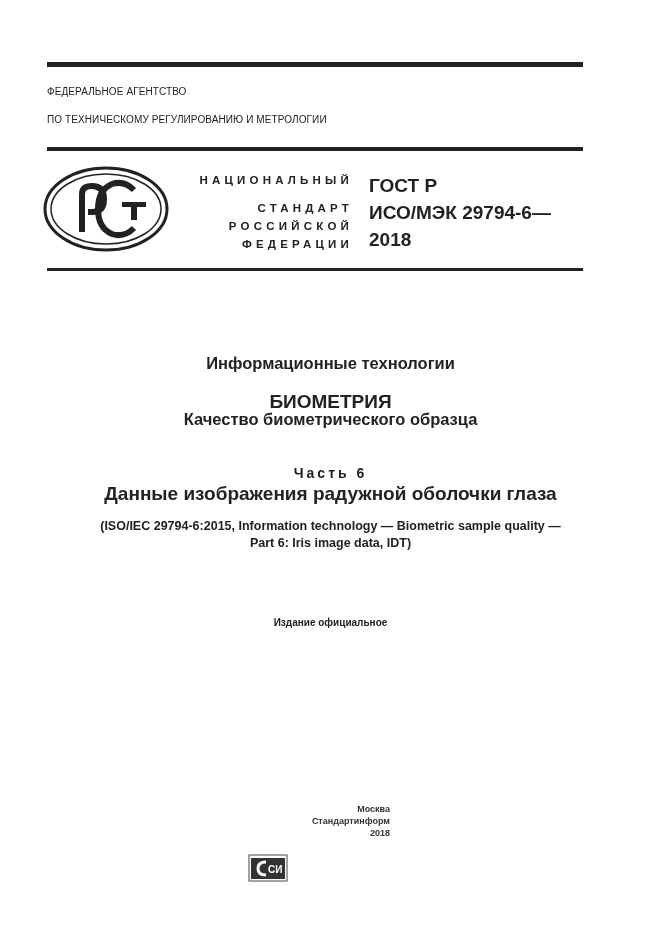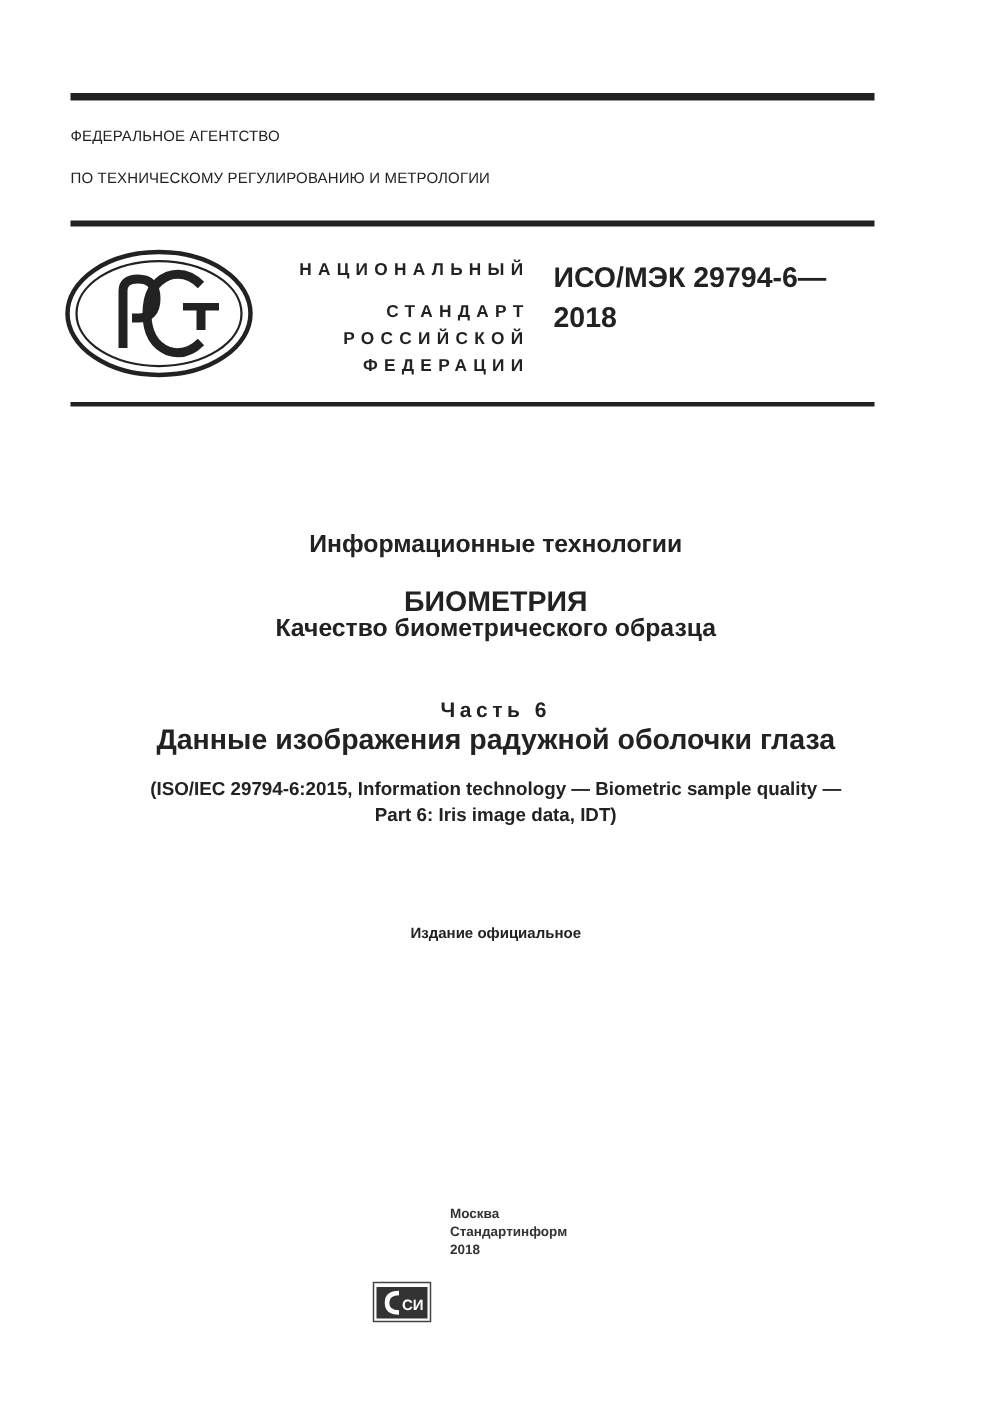--- a/index.html
+++ b/index.html
@@ -46,21 +46,21 @@
     .t-bio { top: 391px; font-size: 19px; }
     .t-qual { top: 410px; font-size: 16.5px; }
     .t-part { top: 465px; font-size: 14px; letter-spacing: 3px; }
     .t-iris { top: 483px; font-size: 19px; }
     .t-orig1 { top: 519px; font-size: 12.5px; }
     .t-orig2 { top: 536px; font-size: 12.5px; }
     .t-edition { top: 617px; font-size: 10px; }
 
     .pub-logo { position: absolute; left: 248px; top: 852px; width: 42px; height: 30px; }
     .pub {
-      position: absolute; left: 300px; width: 90px; text-align: left;
+      position: absolute; left: 300px; width: 90px; text-align: right;
       font-size: 9px; font-weight: bold; color: #333333; line-height: 12px; top: 803px;
     }
     .pub span { display: block; }
   </style>
 </head>
 <body>
 
 <div class="rule r1"></div>
 <div class="agency l1">ФЕДЕРАЛЬНОЕ АГЕНТСТВО</div>
 <div class="agency l2">ПО ТЕХНИЧЕСКОМУ РЕГУЛИРОВАНИЮ И МЕТРОЛОГИИ</div>
@@ -81,20 +81,21 @@
 </div>
 
 <div class="nat" style="top:174px;">
   <span style="margin-bottom:16px;">НАЦИОНАЛЬНЫЙ</span>
   <span style="margin-bottom:6px;">СТАНДАРТ</span>
   <span style="margin-bottom:6px;">РОССИЙСКОЙ</span>
   <span>ФЕДЕРАЦИИ</span>
 </div>
 
 <div class="gost">
+  <span>ГОСТ Р</span>
   <span>ИСО/МЭК 29794-6—</span>
   <span>2018</span>
 </div>
 
 <div class="rule r3"></div>
 
 <div class="center t-info">Информационные технологии</div>
 <div class="center t-bio">БИОМЕТРИЯ</div>
 <div class="center t-qual">Качество биометрического образца</div>
 <div class="center t-part">Часть 6</div>

